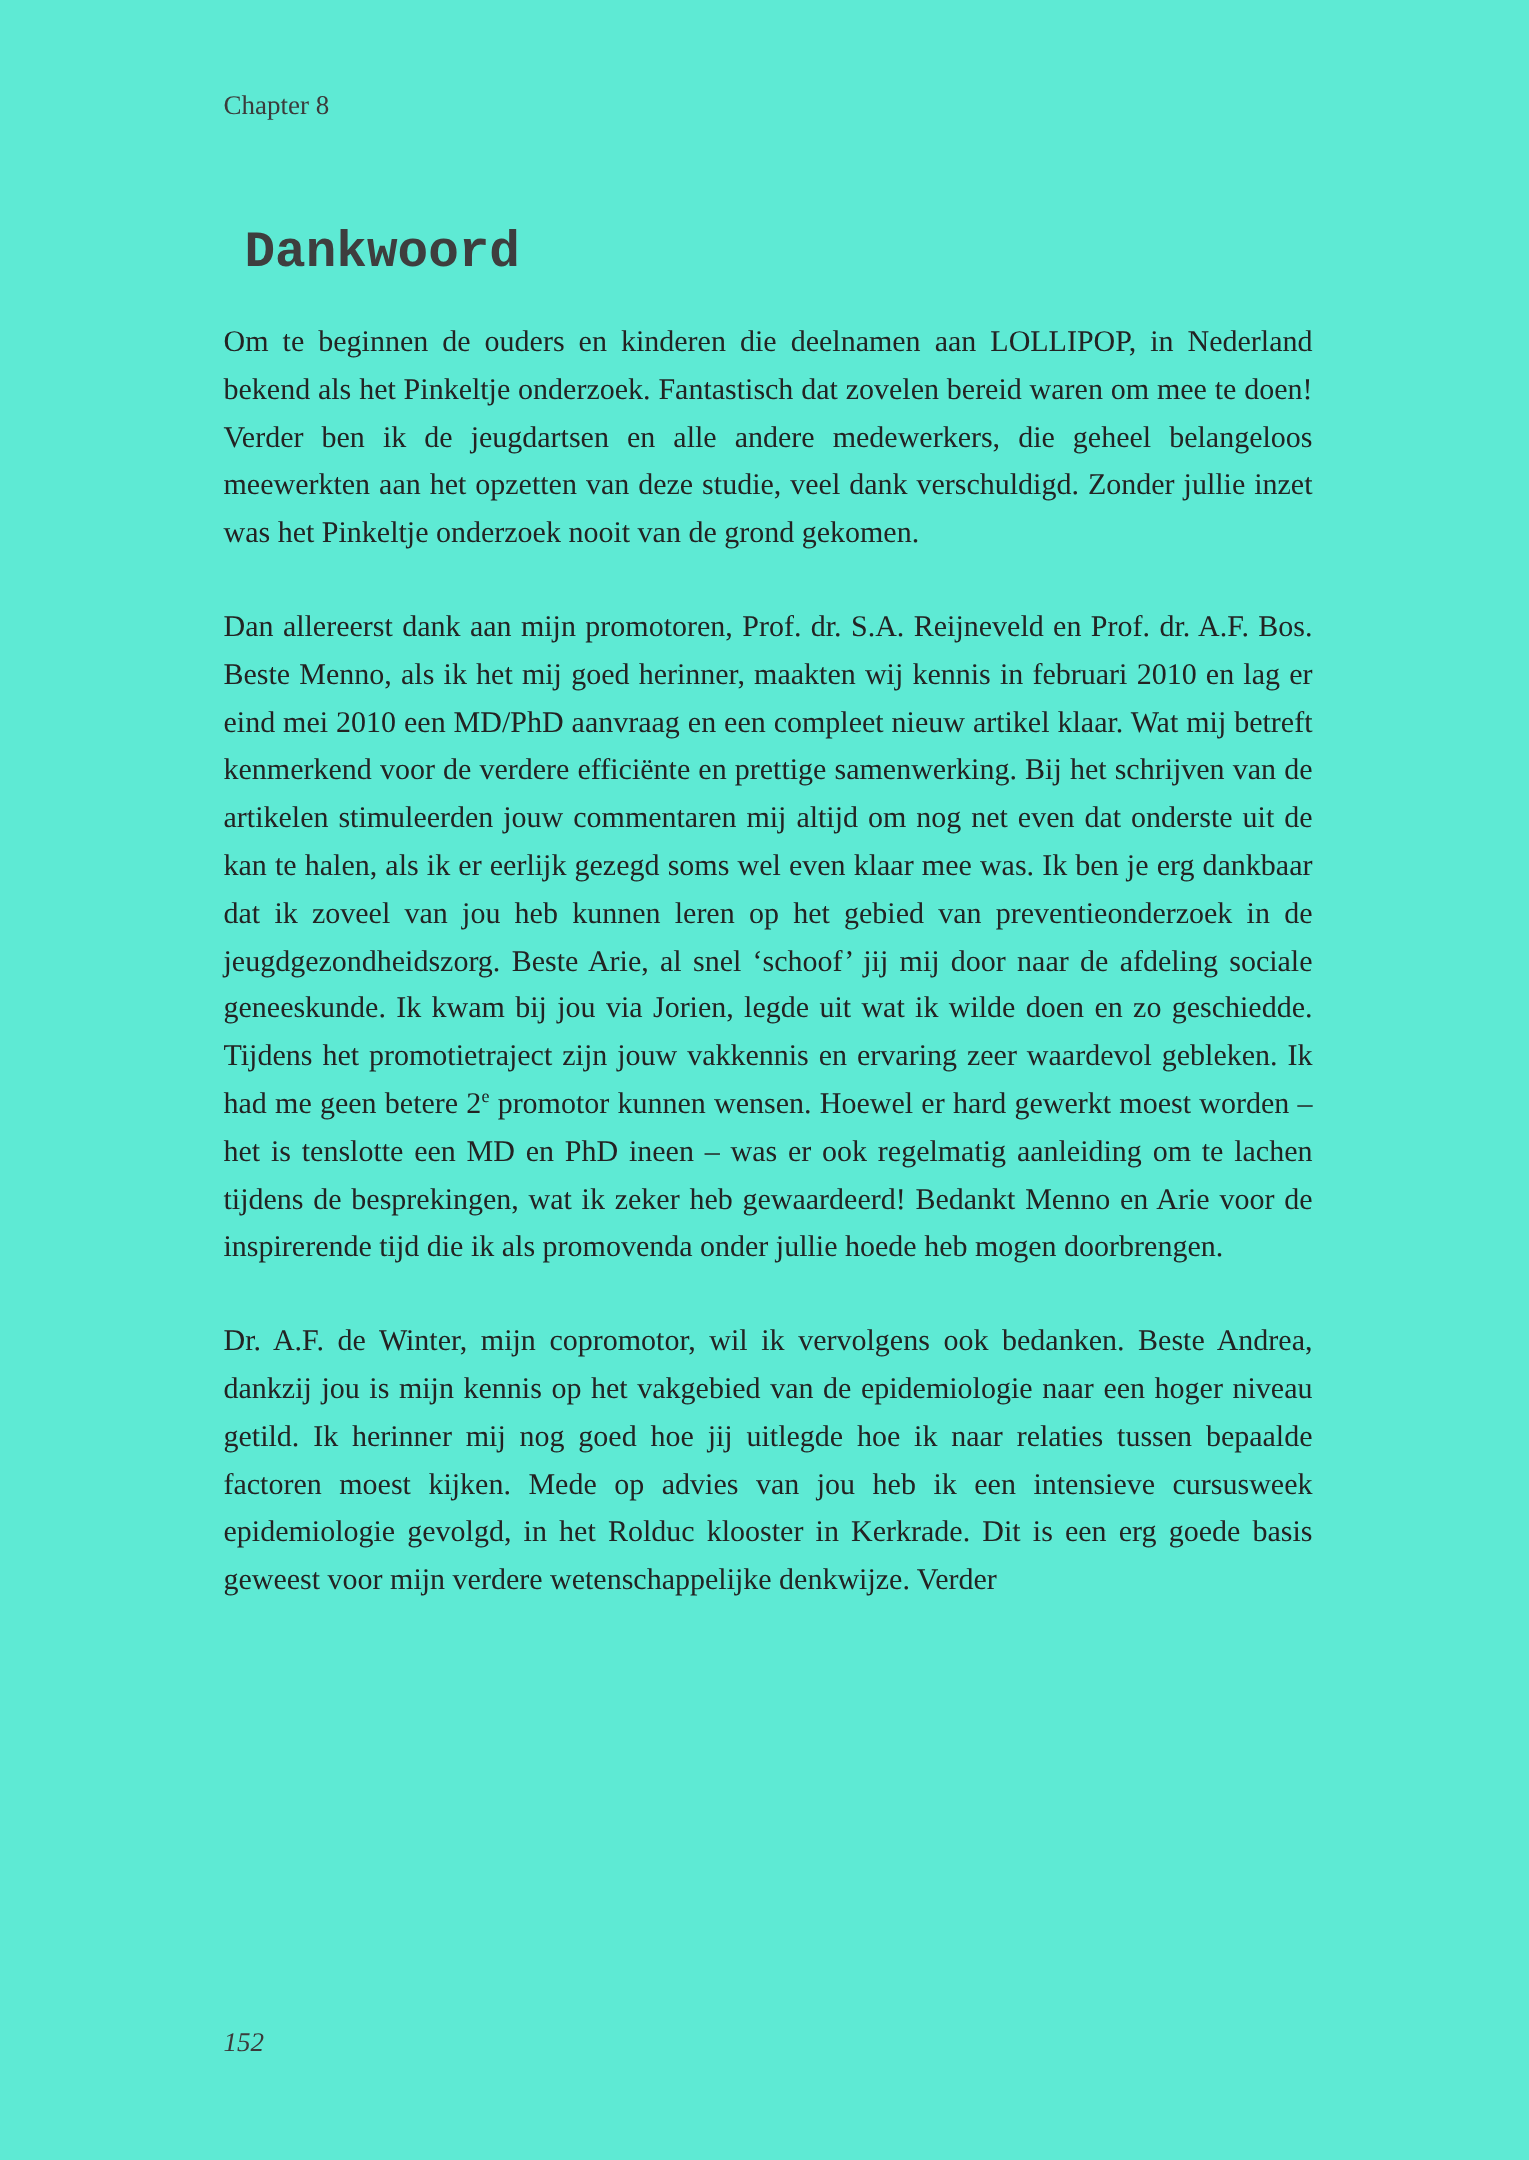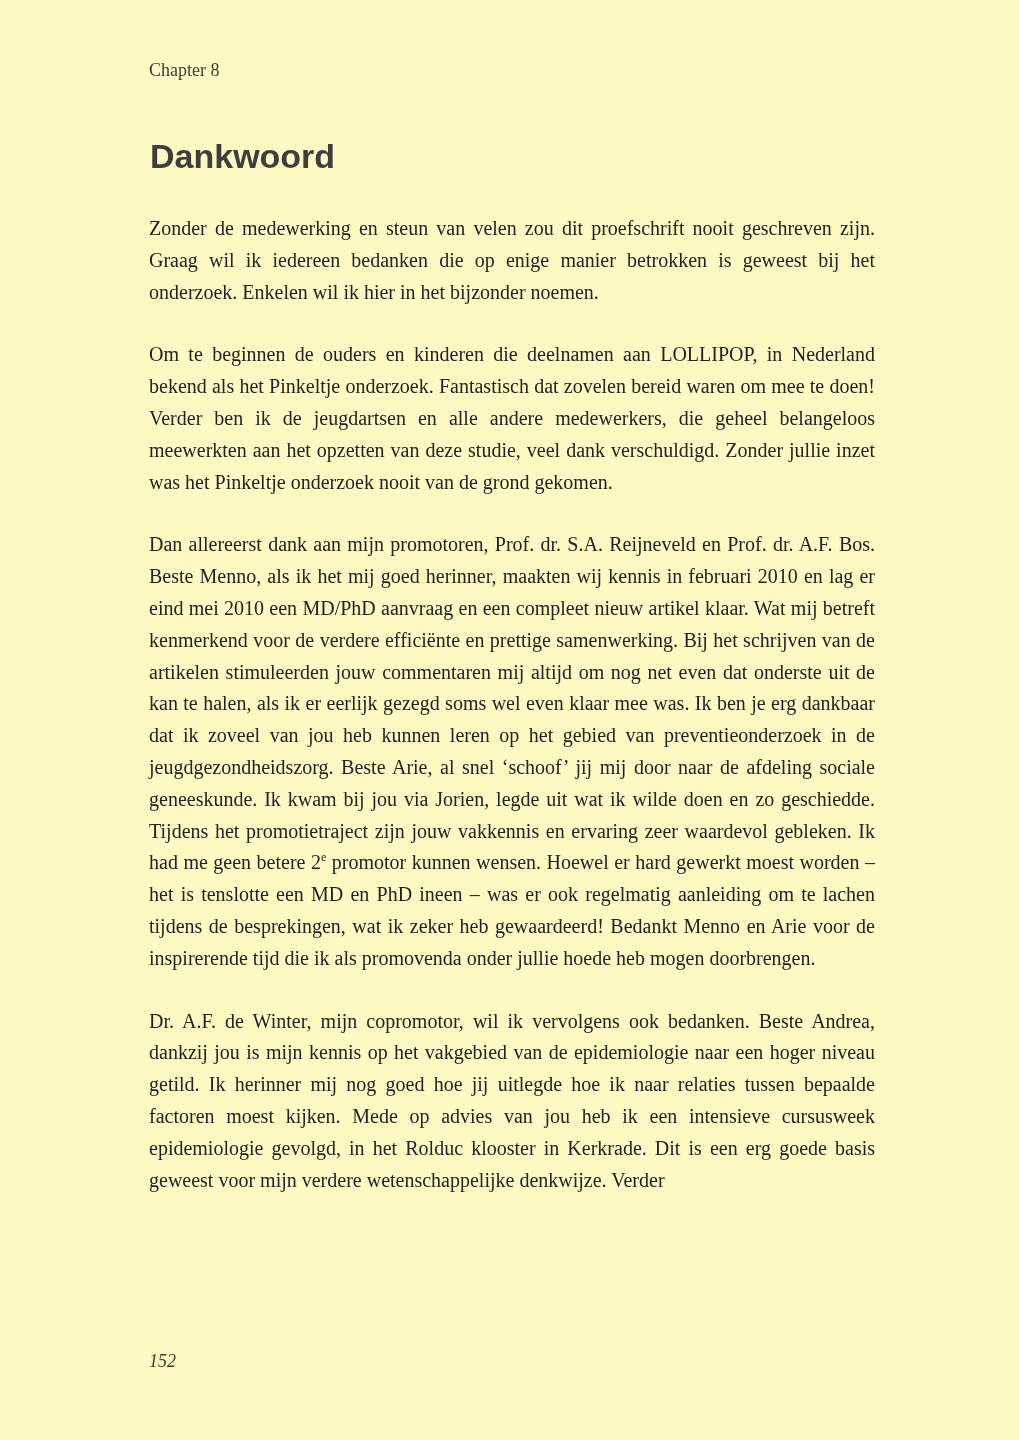--- a/index.html
+++ b/index.html
@@ -4,37 +4,37 @@
 <style>
   html, body {
     margin: 0;
     padding: 0;
     background: #ffffff;
   }
   .page {
     position: relative;
     width: 1019px;
     height: 1440px;
-    background: #fef9c3;
+    background: #5eead4;
     overflow: hidden;
     font-family: "Liberation Serif", serif;
   }
   .chapter-label {
     position: absolute;
     left: 149px;
     top: 60px;
     font-size: 18px;
     color: #3b3b3b;
   }
   .title {
     position: absolute;
     left: 147px;
     top: 134px;
-    margin: 3px;
-    font-family: Liberation Sans, sans-serif;
+    margin: 16px;
+    font-family: Liberation Mono, monospace;
     font-weight: 700;
     font-size: 34px;
     color: #3e3e3e;
   }
   .body-text {
     position: absolute;
     left: 149px;
     top: 213px;
     width: 726px;
     font-size: 20px;
@@ -61,20 +61,19 @@
 </style>
 </head>
 <body>
 
 <div class="page">
   <div class="chapter-label">Chapter 8</div>
 
   <h1 class="title">Dankwoord</h1>
 
   <div class="body-text" id="paragraphs">
-      <p><span>Zonder de medewerking en steun van velen zou dit proefschrift nooit geschreven zijn. Graag wil ik iedereen bedanken die op enige manier betrokken is geweest bij het onderzoek. Enkelen wil ik hier in het bijzonder noemen.</span></p>
       <p><span>Om te beginnen de ouders en kinderen die deelnamen aan LOLLIPOP, in Nederland bekend als het Pinkeltje onderzoek. Fantastisch dat zovelen bereid waren om mee te doen! Verder ben ik de jeugdartsen en alle andere medewerkers, die geheel belangeloos meewerkten aan het opzetten van deze studie, veel dank verschuldigd. Zonder jullie inzet was het Pinkeltje onderzoek nooit van de grond gekomen.</span></p>
       <p><span>Dan allereerst dank aan mijn promotoren, Prof. dr. S.A. Reijneveld en Prof. dr. A.F. Bos. Beste Menno, als ik het mij goed herinner, maakten wij kennis in februari 2010 en lag er eind mei 2010 een MD/PhD aanvraag en een compleet nieuw artikel klaar. Wat mij betreft kenmerkend voor de verdere efficiënte en prettige samenwerking. Bij het schrijven van de artikelen stimuleerden jouw commentaren mij altijd om nog net even dat onderste uit de kan te halen, als ik er eerlijk gezegd soms wel even klaar mee was. Ik ben je erg dankbaar dat ik zoveel van jou heb kunnen leren op het gebied van preventieonderzoek in de jeugdgezondheidszorg. Beste Arie, al snel ‘schoof’ jij mij door naar de afdeling sociale geneeskunde. Ik kwam bij jou via Jorien, legde uit wat ik wilde doen en zo geschiedde. Tijdens het promotietraject zijn jouw vakkennis en ervaring zeer waardevol gebleken. Ik had me geen betere 2</span><sup>e</sup><span> promotor kunnen wensen. Hoewel er hard gewerkt moest worden – het is tenslotte een MD en PhD ineen – was er ook regelmatig aanleiding om te lachen tijdens de besprekingen, wat ik zeker heb gewaardeerd! Bedankt Menno en Arie voor de inspirerende tijd die ik als promovenda onder jullie hoede heb mogen doorbrengen.</span></p>
       <p><span>Dr. A.F. de Winter, mijn copromotor, wil ik vervolgens ook bedanken. Beste Andrea, dankzij jou is mijn kennis op het vakgebied van de epidemiologie naar een hoger niveau getild. Ik herinner mij nog goed hoe jij uitlegde hoe ik naar relaties tussen bepaalde factoren moest kijken. Mede op advies van jou heb ik een intensieve cursusweek epidemiologie gevolgd, in het Rolduc klooster in Kerkrade. Dit is een erg goede basis geweest voor mijn verdere wetenschappelijke denkwijze. Verder</span></p>
     </div>
 
   <div class="page-number">152</div>
 </div>
 
 </body></html>

